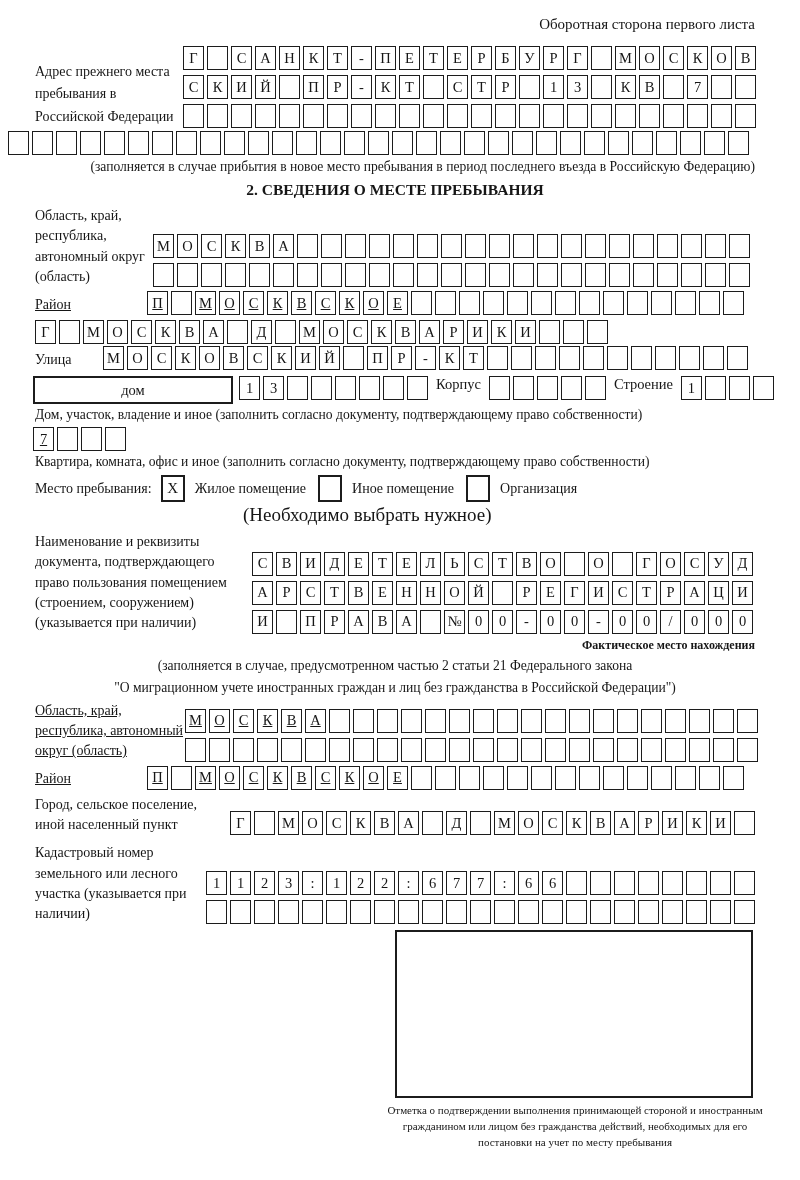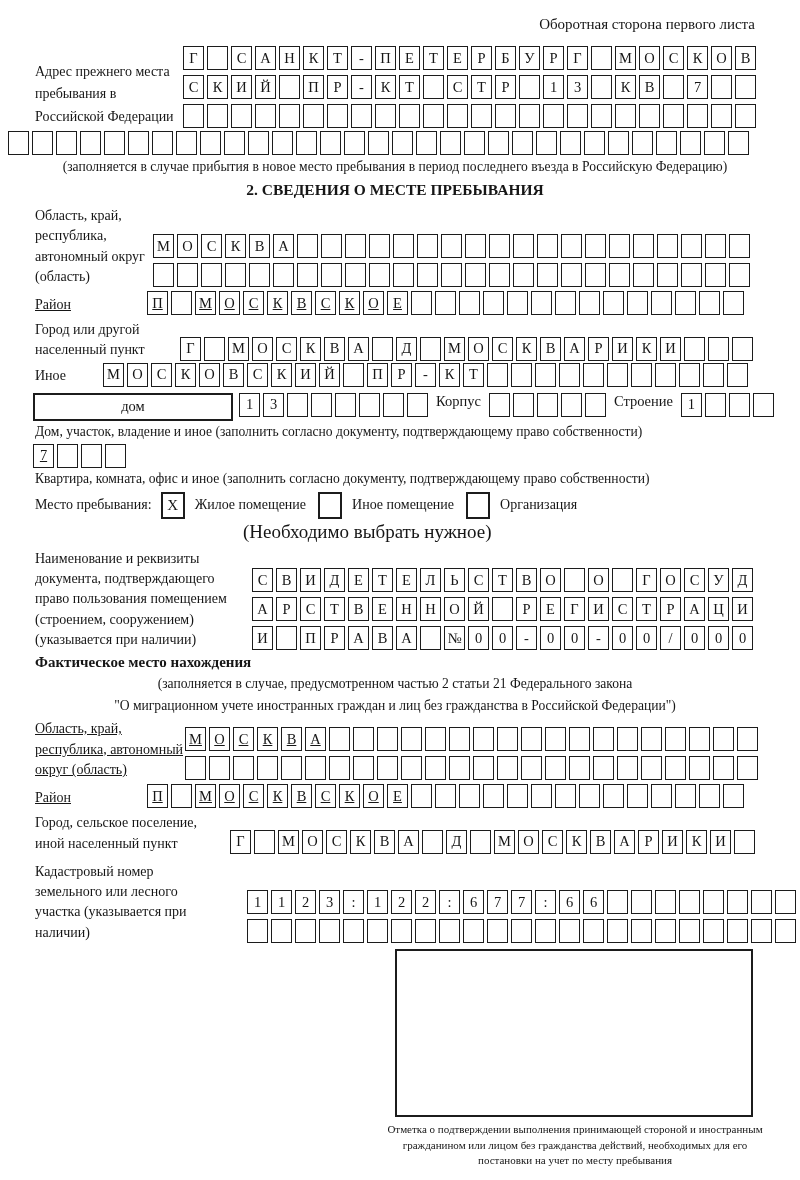--- a/index.html
+++ b/index.html
@@ -16,39 +16,39 @@
   .w148{width:148px;} .w118{width:118px;} .w145{width:145px;} .w68{width:68px;}
   .w217{width:217px;} .w150{width:150px;} .w112{width:112px;} .w195{width:195px;} .w171{width:171px;}
   .cellrows{ display:flex;flex-direction:column;gap:5px; }
   .cellrow{ display:flex;gap:3px;flex:none; }
   .cell{
     width:21px;height:24px;flex:none;box-sizing:border-box;
     border:1.9px solid #1c1c1c;display:flex;align-items:center;justify-content:center;
     font-size:14.5px;background:#fff;
   }
   .fullrow{ margin:3px 0 0 -27px; }
-  .note{ text-align:center;font-size:13.6px;margin-top:4px;margin-bottom:4px; }
+  .note{ text-align:right;font-size:13.6px;margin-top:4px;margin-bottom:4px; }
   .sect-title{ text-align:center;font-weight:bold;font-size:15.5px;margin:6px 0 7px 0; }
-  .mt2{margin-top:2px;} .mt4{margin-top:4px;text-decoration:underline;} .mt5{margin-top:5px;} .mt6{margin-top:6px;} .mt8{margin-top:8px;gap:41px;}
+  .mt2{margin-top:2px;} .mt4{margin-top:4px;text-decoration:underline;} .mt5{margin-top:5px;} .mt6{margin-top:6px;} .mt8{margin-top:8px;}
   .widebox{
     box-sizing:border-box;border:2px solid #1c1c1c;height:28px;flex:none;
     display:flex;align-items:center;justify-content:center;font-size:14.5px;background:#fff;
   }
   .dombox{ width:200px; } .kvbox{ width:200px; }
   .boxrow{ margin-left:-2px;display:flex;gap:6px; }
   .inline-lbl{ font-size:14.5px;flex:none;padding:0 2px; }
   .caption{ font-size:13.6px;margin-top:3px; }
   .mestorow{ display:flex;align-items:center;margin-top:5px; }
   .chk{
     width:24px;height:27px;flex:none;box-sizing:border-box;border:2px solid #1c1c1c;
     display:flex;align-items:center;justify-content:center;font-size:15px;margin:0 10px 0 12px;background:#fff;
   }
   .chk.first{ margin-left:9px; }
   .subnote{ font-size:19px;margin:2px 0 0 208px; }
-  .fact-title{ text-align:left;font-weight:bold;font-size:15px;margin-top:4px; }
+  .fact-title{ text-align:right;font-weight:bold;font-size:12px;margin-top:4px; }
   .fact-note{ text-align:center;font-size:13.6px;line-height:1.4;margin-top:3px; }
   .offset-cells{ margin-top:22px; }
   .stamp-box{
     width:358px;height:168px;box-sizing:border-box;border:2px solid #1c1c1c;
     margin:6px 0 0 360px;background:#fff;
   }
   .stamp-caption{
     width:392px;margin:5px 0 0 344px;text-align:center;font-size:11px;line-height:1.42;
   }
 </style>
@@ -264,21 +264,20 @@
         <span class="cell"></span>
         <span class="cell"></span>
         <span class="cell"></span>
         <span class="cell"></span>
         <span class="cell"></span>
         <span class="cell"></span>
       </div>
   </div>
 
   <div class="frow mt5">
-    <div class="lbl w145">Город или другой населенный пункт</div>
     <div class="cellrow">
         <span class="cell">Г</span>
         <span class="cell"></span>
         <span class="cell">М</span>
         <span class="cell">О</span>
         <span class="cell">С</span>
         <span class="cell">К</span>
         <span class="cell">В</span>
         <span class="cell">А</span>
         <span class="cell"></span>
@@ -294,21 +293,21 @@
         <span class="cell">И</span>
         <span class="cell">К</span>
         <span class="cell">И</span>
         <span class="cell"></span>
         <span class="cell"></span>
         <span class="cell"></span>
       </div>
   </div>
 
   <div class="frow mt2">
-    <div class="lbl w68">Иное</div>
+    <div class="lbl w68">Улица</div>
     <div class="cellrow">
         <span class="cell">М</span>
         <span class="cell">О</span>
         <span class="cell">С</span>
         <span class="cell">К</span>
         <span class="cell">О</span>
         <span class="cell">В</span>
         <span class="cell">С</span>
         <span class="cell">К</span>
         <span class="cell">И</span>

